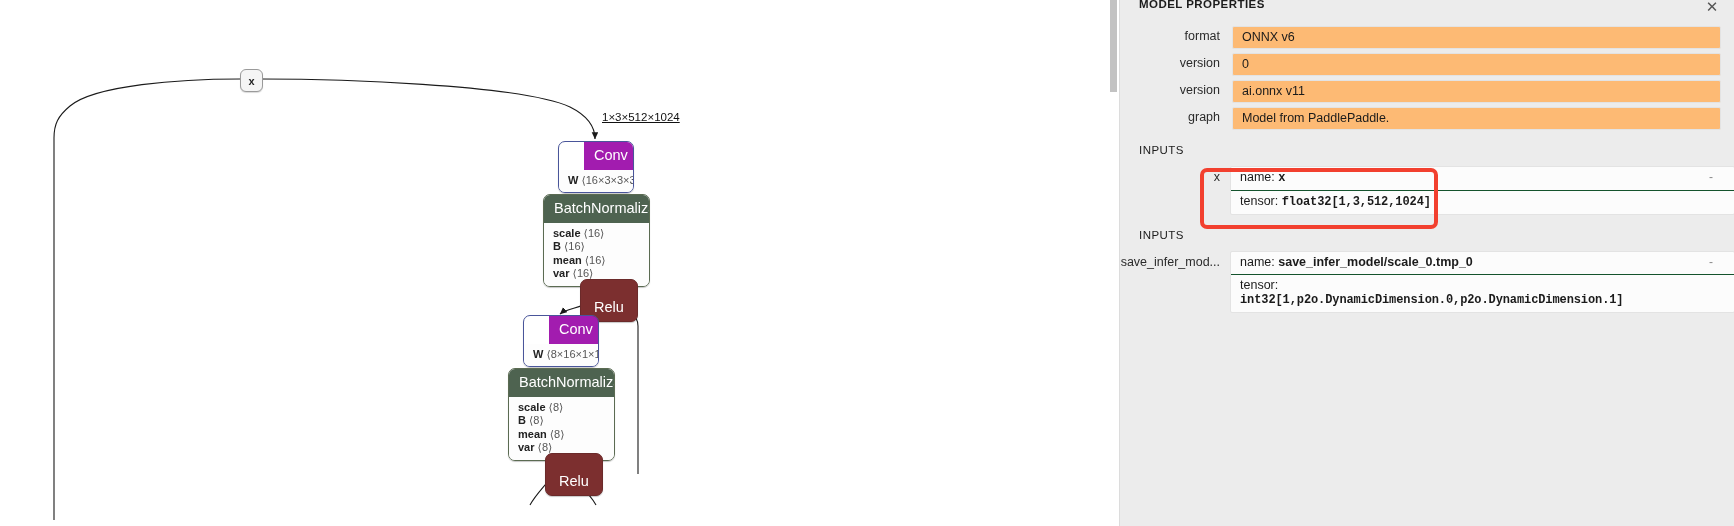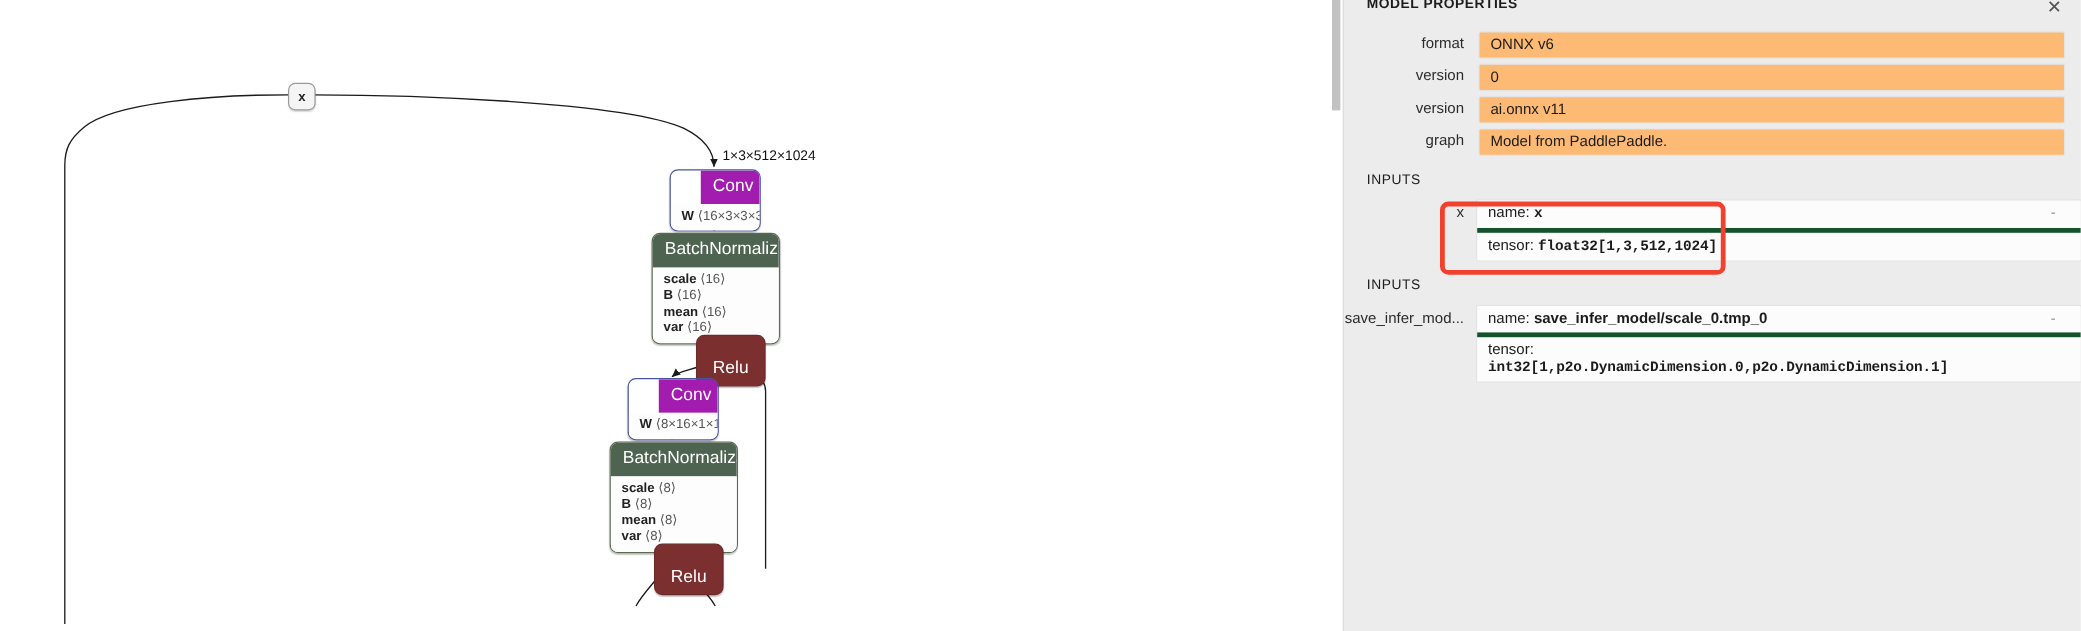--- a/index.html
+++ b/index.html
@@ -59,21 +59,21 @@
             font-size:12.5px;color:#1b1b1b;padding:3px 9px;line-height:15px;min-height:15px;}
 
   .section-hdr{font-size:11.5px;font-weight:normal;letter-spacing:.45px;color:#1c1c1c;
                margin:14px 0 10px 19px;}
 
   .io-row{display:flex;align-items:flex-start;position:relative;}
   .io-key{width:100px;text-align:right;padding-right:10px;font-size:12.5px;color:#2b2b2b;
           line-height:22px;flex:0 0 100px;overflow:hidden;white-space:nowrap;}
   .io-card{flex:1;background:#fcfcfc;border:1px solid #e3e3e3;border-radius:2px;}
   .io-line{padding:3px 9px 4px 9px;font-size:12.5px;color:#1b1b1b;line-height:15px;}
-  .io-line + .io-line{border-top:4px solid #14532d;}
+  .io-line + .io-line{border-top:1px solid #14532d;}
   .io-line .lbl{color:#1b1b1b;}
   .io-line .bold{font-weight:bold;}
   .mono{font-family:"Liberation Mono","DejaVu Sans Mono",monospace;font-weight:bold;font-size:12px;
         letter-spacing:-0.1px;}
   .io-line .dash{position:absolute;right:22px;color:#8a8a8a;font-size:12px;}
 
   
   .highlight-box{position:absolute;border:4px solid #f2402f;border-radius:7px;pointer-events:none;}
 </style>
 </head>
@@ -107,21 +107,21 @@
       <line x1="560" y1="437" x2="560" y2="451" stroke="#1a1a1a" stroke-width="1.1" marker-end="url(#arrow)"></line>
 
       <path d="M553,475 C545,486 536,494 530,505" fill="none" stroke="#1a1a1a" stroke-width="1.1"></path>
       <path d="M570,475 C580,486 590,494 596,505" fill="none" stroke="#1a1a1a" stroke-width="1.1"></path>
     </svg>
 
     <div class="io-node" style="left:240px;top:69px;width:21px;height:21px;">
       <span>x</span>
     </div>
 
-    <div class="edge-label" style="left:602px;top:124px;">1×3×512×1024</div>
+    <div class="edge-label" style="left:602px;top:111px;text-decoration:underline;">1×3×512×1024</div>
 
     <div class="node n-conv" style="left:558px;top:141px;width:74px;">
       <div class="node-hdr">Conv</div>
       <div class="node-body">
         <div class="attr">
           <b>W</b>
           <span class="dim">⟨16×3×3×3⟩</span>
         </div>
       </div>
     </div>

